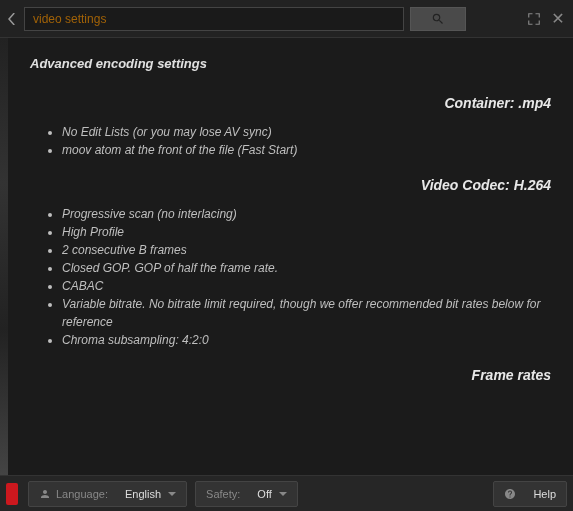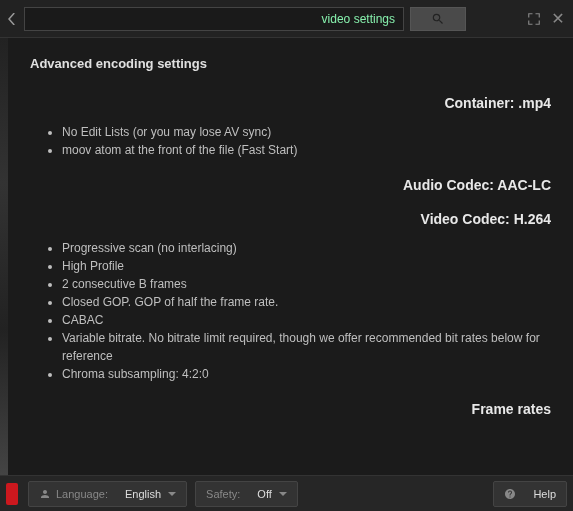--- a/index.html
+++ b/index.html
@@ -28,25 +28,24 @@
     justify-content: center;
     color: #999;
     cursor: pointer;
     font-size: 14px;
   }
   .search-input {
     flex: 0 0 380px;
     height: 24px;
     background: #1a1a1a;
     border: 1px solid #444;
-    color: #86efac;
+    color: #a16207;
     font-size: 12px;
     padding: 0 8px;
     outline: none;
-    text-align: right;
   }
   .search-btn {
     width: 56px;
     height: 24px;
     background: #4a4a4a;
     border: 1px solid #555;
     display: flex;
     align-items: center;
     justify-content: center;
     cursor: pointer;
@@ -64,20 +63,21 @@
     font-size: 14px;
   }
   .close-icon { font-size: 16px; }
   .content-wrap {
     position: absolute;
     top: 38px;
     left: 0;
     right: 0;
     bottom: 36px;
     display: flex;
+    font-style: italic;
   }
   .left-strip {
     width: 8px;
     background: linear-gradient(#222, #333, #222, #444);
   }
   .content {
     flex: 1;
     background: #1b1b1b;
     overflow-y: auto;
     padding: 18px 22px;
@@ -183,21 +183,20 @@
   <div class="left-strip"></div>
   <div class="content">
     <div class="adv-title">Advanced encoding settings</div>
 
     <div class="section-head">Container: .mp4</div>
     <ul>
       <li>No Edit Lists (or you may lose AV sync)</li>
       <li>moov atom at the front of the file (Fast Start)</li>
     </ul>
 
-    <div class="section-head">Audio Codec: AAC-LC</div>
 
     <div class="section-head">Video Codec: H.264</div>
     <ul>
       <li>Progressive scan (no interlacing)</li>
       <li>High Profile</li>
       <li>2 consecutive B frames</li>
       <li>Closed GOP. GOP of half the frame rate.</li>
       <li>CABAC</li>
       <li>Variable bitrate. No bitrate limit required, though we offer recommended bit rates below for reference</li>
       <li>Chroma subsampling: 4:2:0</li>

